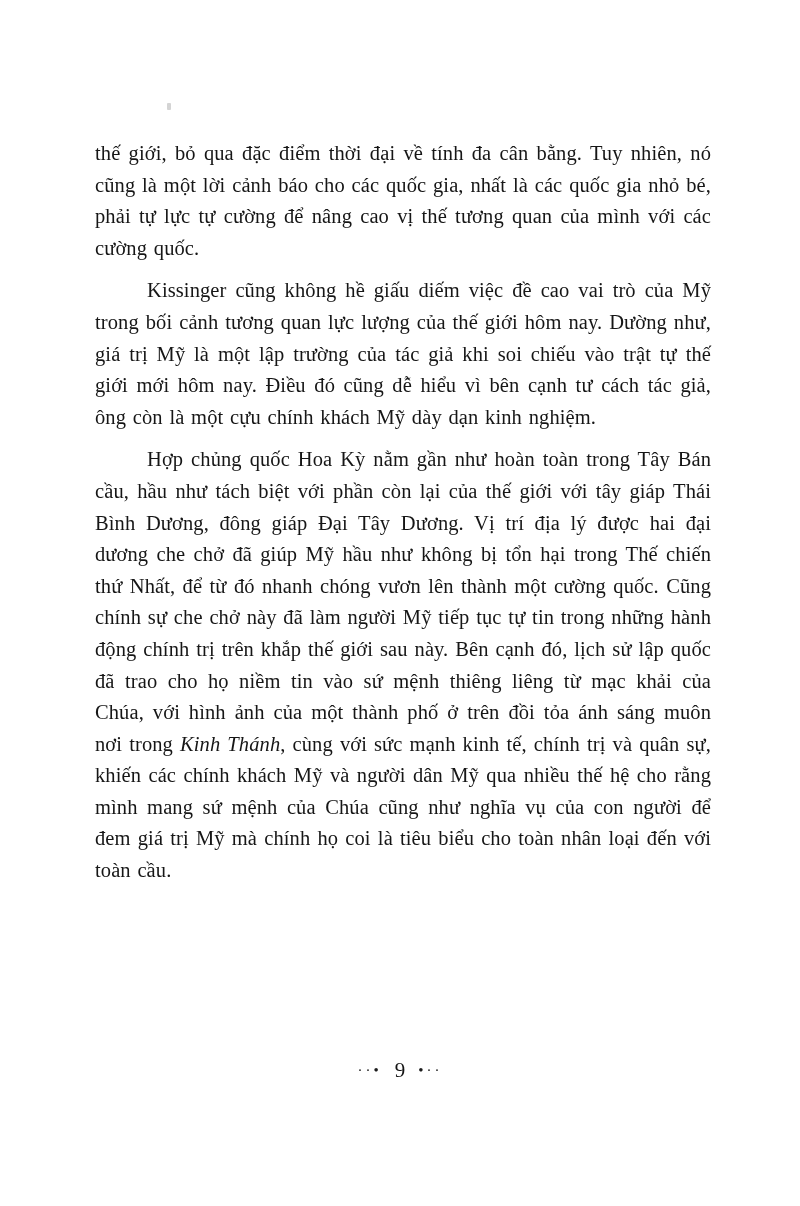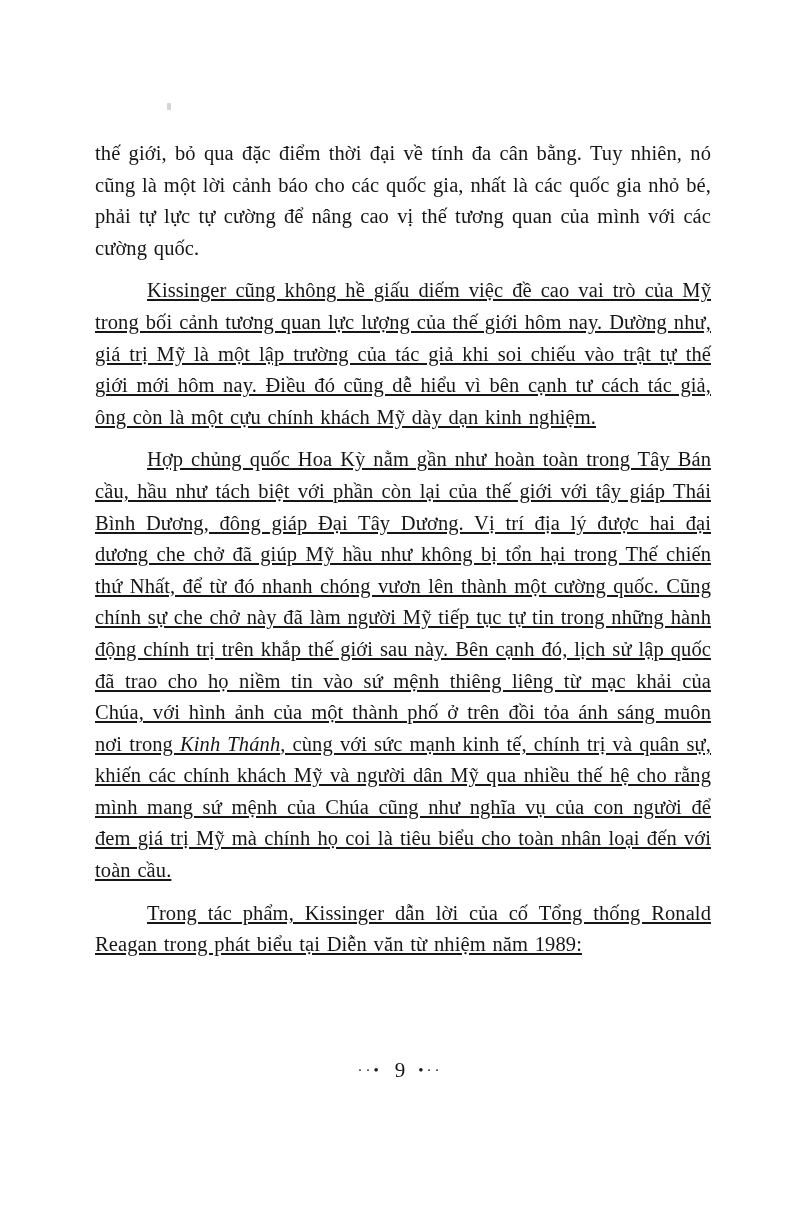--- a/index.html
+++ b/index.html
@@ -38,21 +38,20 @@
     text-justify: inter-word;
     letter-spacing: 0.1px;
     word-spacing: 1.5px;
   }
   .text-block p {
     margin: 0 0 11px 0;
     padding: 0;
   }
   .text-block p.indent {
     text-indent: 52px;
-    text-decoration: underline;
   }
   .text-block em {
     font-style: italic;
   }
   .page-footer {
     position: absolute;
     left: 0;
     top: 1058px;
     width: 100%;
     text-align: center;
@@ -74,21 +73,20 @@
 <body>
 
 <div class="page">
 
   <div class="scan-speck"></div>
 
   <main class="text-block" id="text-block">
       <p><span>thế giới, bỏ qua đặc điểm thời đại về tính đa cân bằng. Tuy nhiên, nó cũng là một lời cảnh báo cho các quốc gia, nhất là các quốc gia nhỏ bé, phải tự lực tự cường để nâng cao vị thế tương quan của mình với các cường quốc.</span></p>
       <p class="indent"><span>Kissinger cũng không hề giấu diếm việc đề cao vai trò của Mỹ trong bối cảnh tương quan lực lượng của thế giới hôm nay. Dường như, giá trị Mỹ là một lập trường của tác giả khi soi chiếu vào trật tự thế giới mới hôm nay. Điều đó cũng dễ hiểu vì bên cạnh tư cách tác giả, ông còn là một cựu chính khách Mỹ dày dạn kinh nghiệm.</span></p>
       <p class="indent"><span>Hợp chủng quốc Hoa Kỳ nằm gần như hoàn toàn trong Tây Bán cầu, hầu như tách biệt với phần còn lại của thế giới với tây giáp Thái Bình Dương, đông giáp Đại Tây Dương. Vị trí địa lý được hai đại dương che chở đã giúp Mỹ hầu như không bị tổn hại trong Thế chiến thứ Nhất, để từ đó nhanh chóng vươn lên thành một cường quốc. Cũng chính sự che chở này đã làm người Mỹ tiếp tục tự tin trong những hành động chính trị trên khắp thế giới sau này. Bên cạnh đó, lịch sử lập quốc đã trao cho họ niềm tin vào sứ mệnh thiêng liêng từ mạc khải của Chúa, với hình ảnh của một thành phố ở trên đồi tỏa ánh sáng muôn nơi trong </span><em>Kinh Thánh</em><span>, cùng với sức mạnh kinh tế, chính trị và quân sự, khiến các chính khách Mỹ và người dân Mỹ qua nhiều thế hệ cho rằng mình mang sứ mệnh của Chúa cũng như nghĩa vụ của con người để đem giá trị Mỹ mà chính họ coi là tiêu biểu cho toàn nhân loại đến với toàn cầu.</span></p>
-      <p class="indent"><span>Trong tác phẩm, Kissinger dẫn lời của cố Tổng thống Ronald Reagan trong phát biểu tại Diễn văn từ nhiệm năm 1989:</span></p>
     </main>
 
   <footer class="page-footer">
     <span class="dots">··•</span>
     <span class="pagenum">9</span>
     <span class="dots">•··</span>
   </footer>
 
 </div>
 

